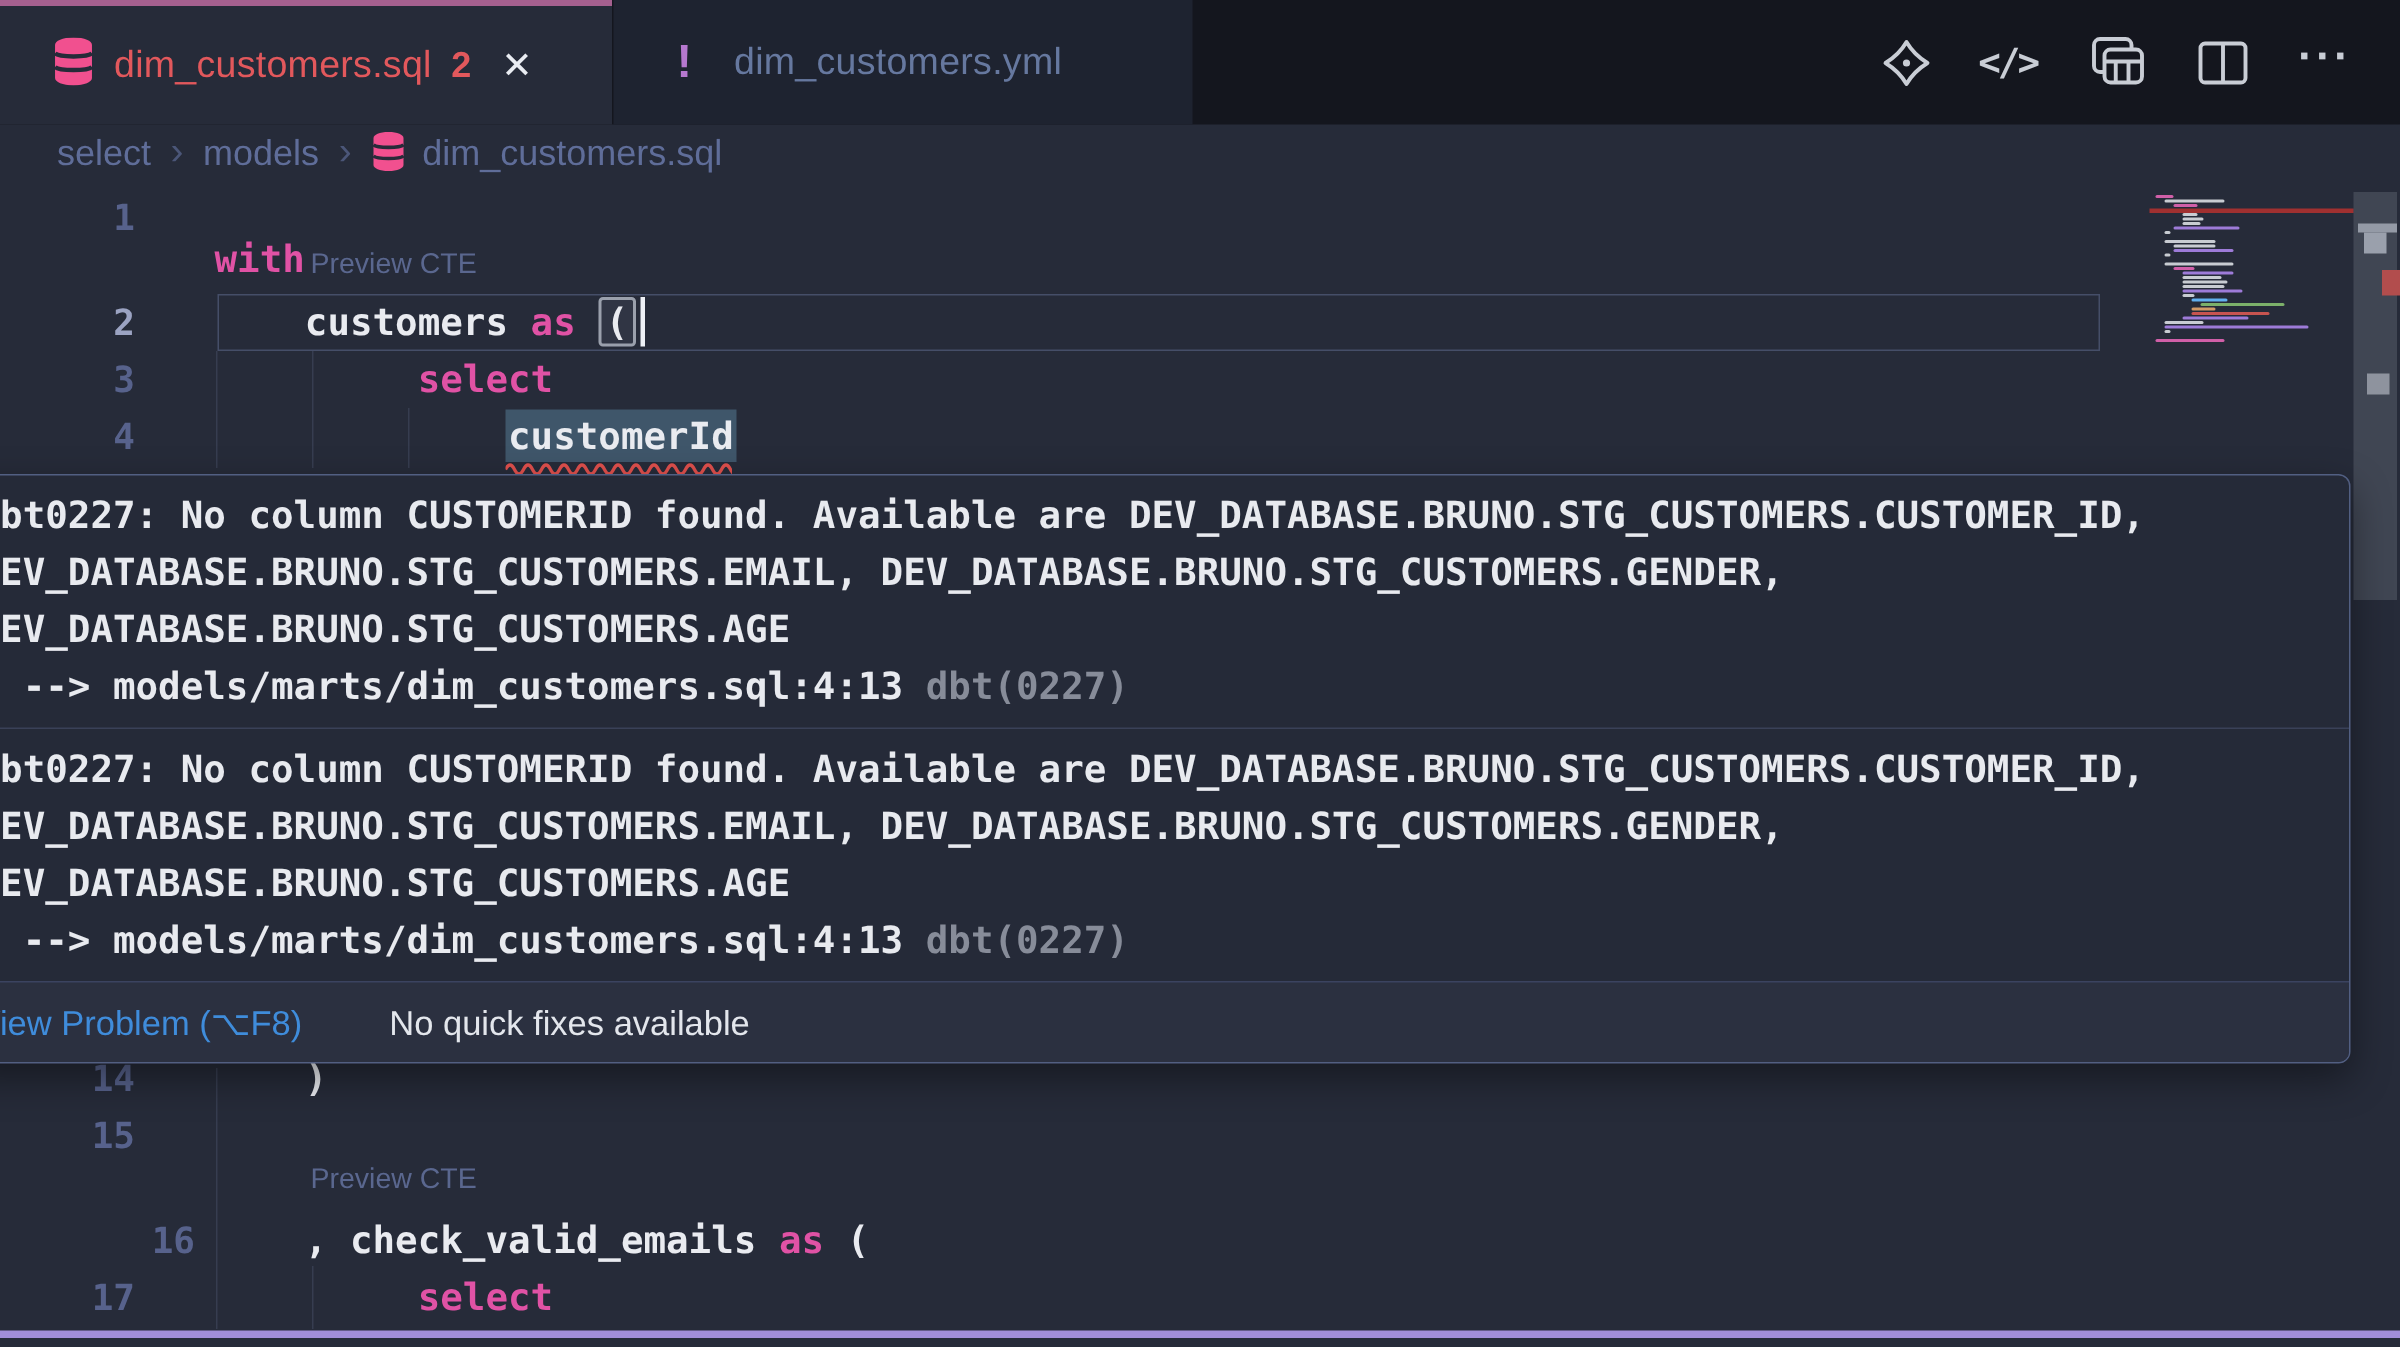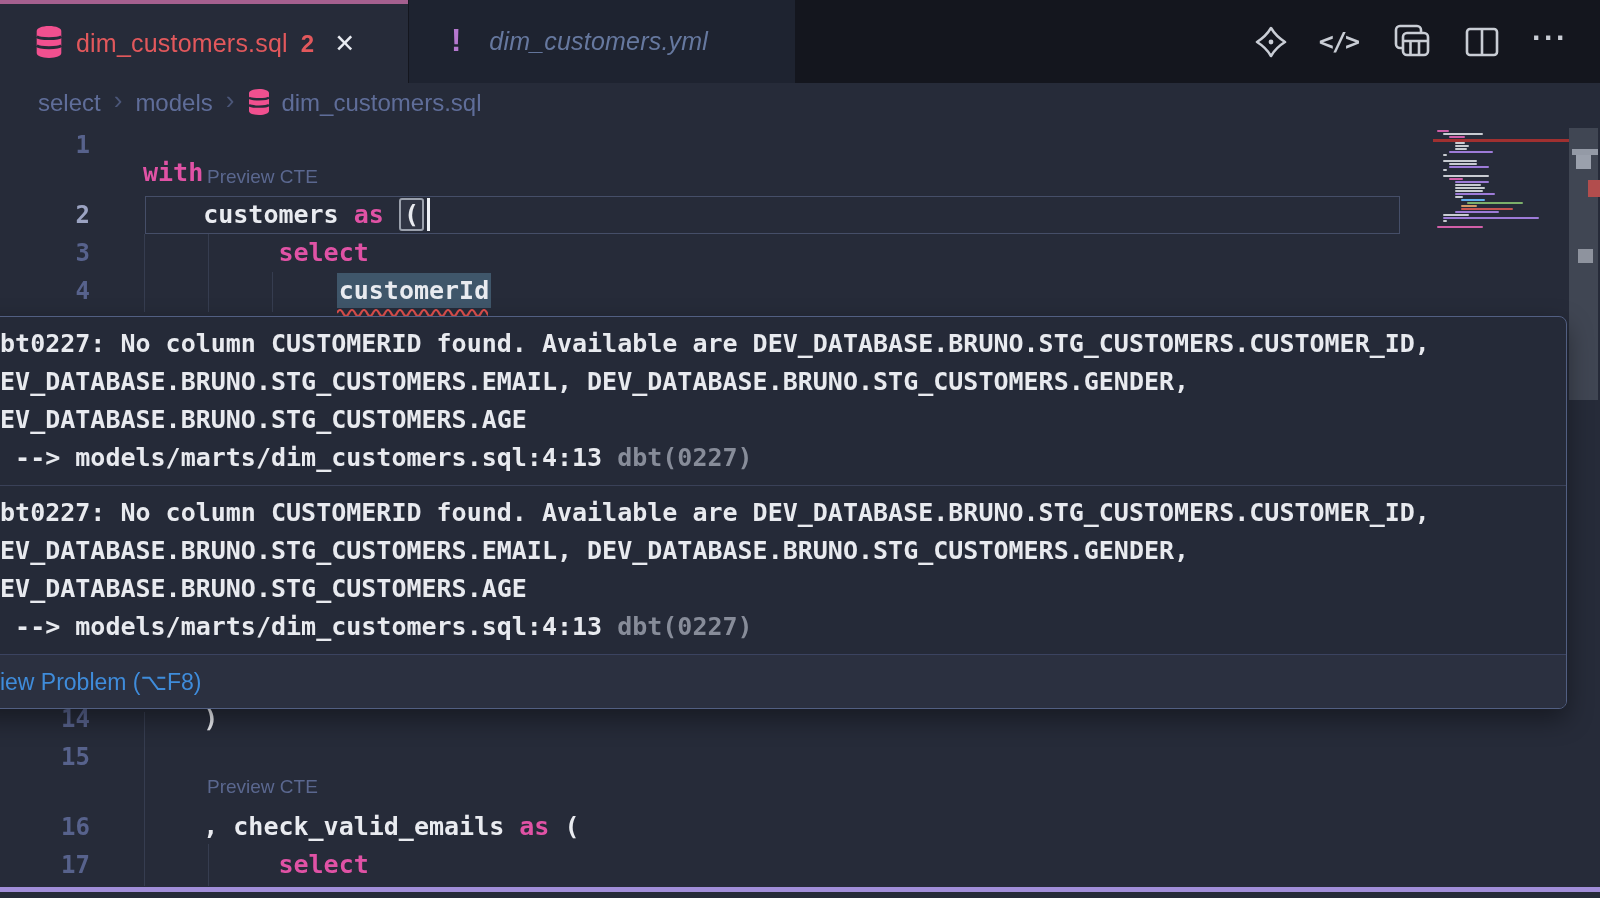--- a/index.html
+++ b/index.html
@@ -21,21 +21,21 @@
   
   .tabbar{position:absolute;left:0;top:0;width:1600px;height:83px;background:var(--tabbar-bg);}
   .tab{position:absolute;top:0;height:83px;display:flex;align-items:center;cursor:pointer;}
   .tab-active{left:0;width:408px;background:var(--editor-bg);border-top:4px solid var(--active-topline);padding-left:34px;}
   .tab-inactive{left:409px;width:386px;background:var(--inactive-tab-bg);padding-left:42px;}
   .tab-label{font-size:25px;font-weight:500;letter-spacing:.2px;}
   .tab-active .tab-label{color:var(--tab-red);margin-left:12px;}
   .tab-badge{color:var(--tab-red);font-size:24px;font-weight:600;margin-left:13px;}
   .tab-close{color:#e9ecf2;font-size:25px;margin-left:20px;font-weight:400;}
   .tab-bang{color:var(--warn-purple);font-size:31px;font-weight:700;transform:translateY(-1px);}
-  .tab-inactive .tab-label{color:var(--inactive-label);font-style:italic;margin-left:28px;}
+  .tab-inactive .tab-label{color:var(--inactive-label);margin-left:28px;}
   .actions{position:absolute;right:32px;top:0;height:83px;display:flex;align-items:center;gap:30px;color:var(--icon-gray);}
   .actions .ico{display:flex;align-items:center;justify-content:center;cursor:pointer;}
   .code-glyph{font-family:"DejaVu Sans Mono",monospace;font-size:25px;font-weight:600;letter-spacing:-2px;}
   .dots-glyph{font-size:30px;font-weight:700;letter-spacing:2px;transform:translateY(-4px);}
 
   
   .breadcrumb{position:absolute;left:0;top:83px;width:1600px;height:39px;display:flex;align-items:center;padding-left:38px;color:var(--breadcrumb);font-size:24px;}
   .crumb{cursor:pointer;}
   .crumb-sep{color:#4b5678;font-size:26px;margin:0 13px;transform:translateY(-2px);}
   .crumb-db{margin-right:10px;transform:translateY(2px);}
@@ -149,21 +149,21 @@
         <div class="indent-guide" style="left: 144px; top: 590px; height: 174px;"></div>
         <div class="indent-guide" style="left: 208px; top: 722px; height: 42px;"></div>
       </div>
     <div id="gutter">
         <div class="gutter-num" style="top: 4px;">1</div>
         <div class="gutter-num active" style="top: 74px;">2</div>
         <div class="gutter-num" style="top: 112px;">3</div>
         <div class="gutter-num" style="top: 150px;">4</div>
         <div class="gutter-num" style="top: 578px;">14</div>
         <div class="gutter-num" style="top: 616px;">15</div>
-        <div class="gutter-num" style="top: 686px;">16</div>
+        <div class="gutter-num" style="top: 686px; margin-left: 40px;">16</div>
         <div class="gutter-num" style="top: 724px;">17</div>
       </div>
     <div id="code-lines">
         <div class="code-line" style="top: 4px; margin-top: 28px;"><span class="seg-kw">with</span></div>
         <div class="code-line" style="top: 74px;"><span class="seg-pl">    customers </span><span class="seg-kw">as</span><span class="seg-pl"> </span><span class="seg-br">(</span><span class="cursor"></span></div>
         <div class="code-line" style="top: 112px;"><span class="seg-pl">         </span><span class="seg-kw">select</span></div>
         <div class="code-line" style="top: 150px;"><span class="seg-pl">             </span><span class="seg-errw">customerId<svg class="squiggle" width="151" height="9">
               <path d="M0 6 q3 -6 6 0 q3 6 6 0 q3 -6 6 0 q3 6 6 0 q3 -6 6 0 q3 6 6 0 q3 -6 6 0 q3 6 6 0 q3 -6 6 0 q3 6 6 0 q3 -6 6 0 q3 6 6 0 q3 -6 6 0 q3 6 6 0 q3 -6 6 0 q3 6 6 0 q3 -6 6 0 q3 6 6 0 q3 -6 6 0 q3 6 6 0 q3 -6 6 0 q3 6 6 0 q3 -6 6 0 q3 6 6 0 q3 -6 6 0 q3 6 6 0" fill="none" stroke="var(--squiggle)" stroke-width="2.2"></path>
             </svg></span></div>
         <div class="code-line" style="top: 578px;"><span class="seg-pl">    )</span></div>
@@ -227,18 +227,19 @@
           <div class="hover-sep"></div>
           <div class="hover-block">
             <div class="hover-line">dbt0227: No column CUSTOMERID found. Available are DEV_DATABASE.BRUNO.STG_CUSTOMERS.CUSTOMER_ID,</div>
             <div class="hover-line">DEV_DATABASE.BRUNO.STG_CUSTOMERS.EMAIL, DEV_DATABASE.BRUNO.STG_CUSTOMERS.GENDER,</div>
             <div class="hover-line">DEV_DATABASE.BRUNO.STG_CUSTOMERS.AGE</div>
             <div class="hover-line"><span>  --&gt; models/marts/dim_customers.sql:4:13 </span><span class="hover-code">dbt(0227)</span></div>
           </div>
         </div>
       <div class="hover-status">
         <span class="status-link">View Problem (⌥F8)</span>
+        <span class="status-text">No quick fixes available</span>
       </div>
     </div>
   </div>
 
   <div class="bottom-line"></div>
 </div>
 
 </body></html>

